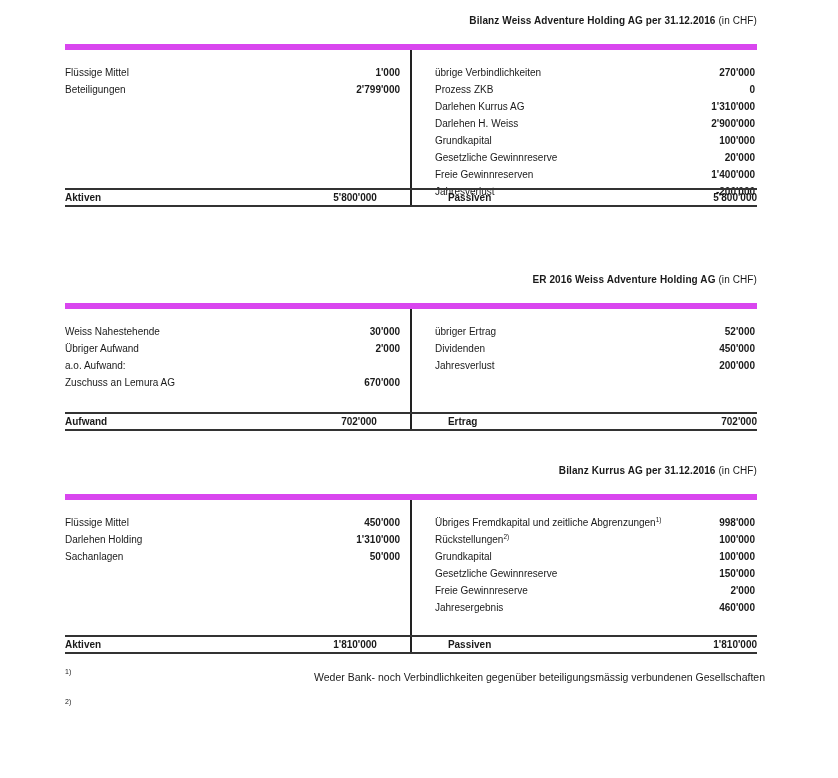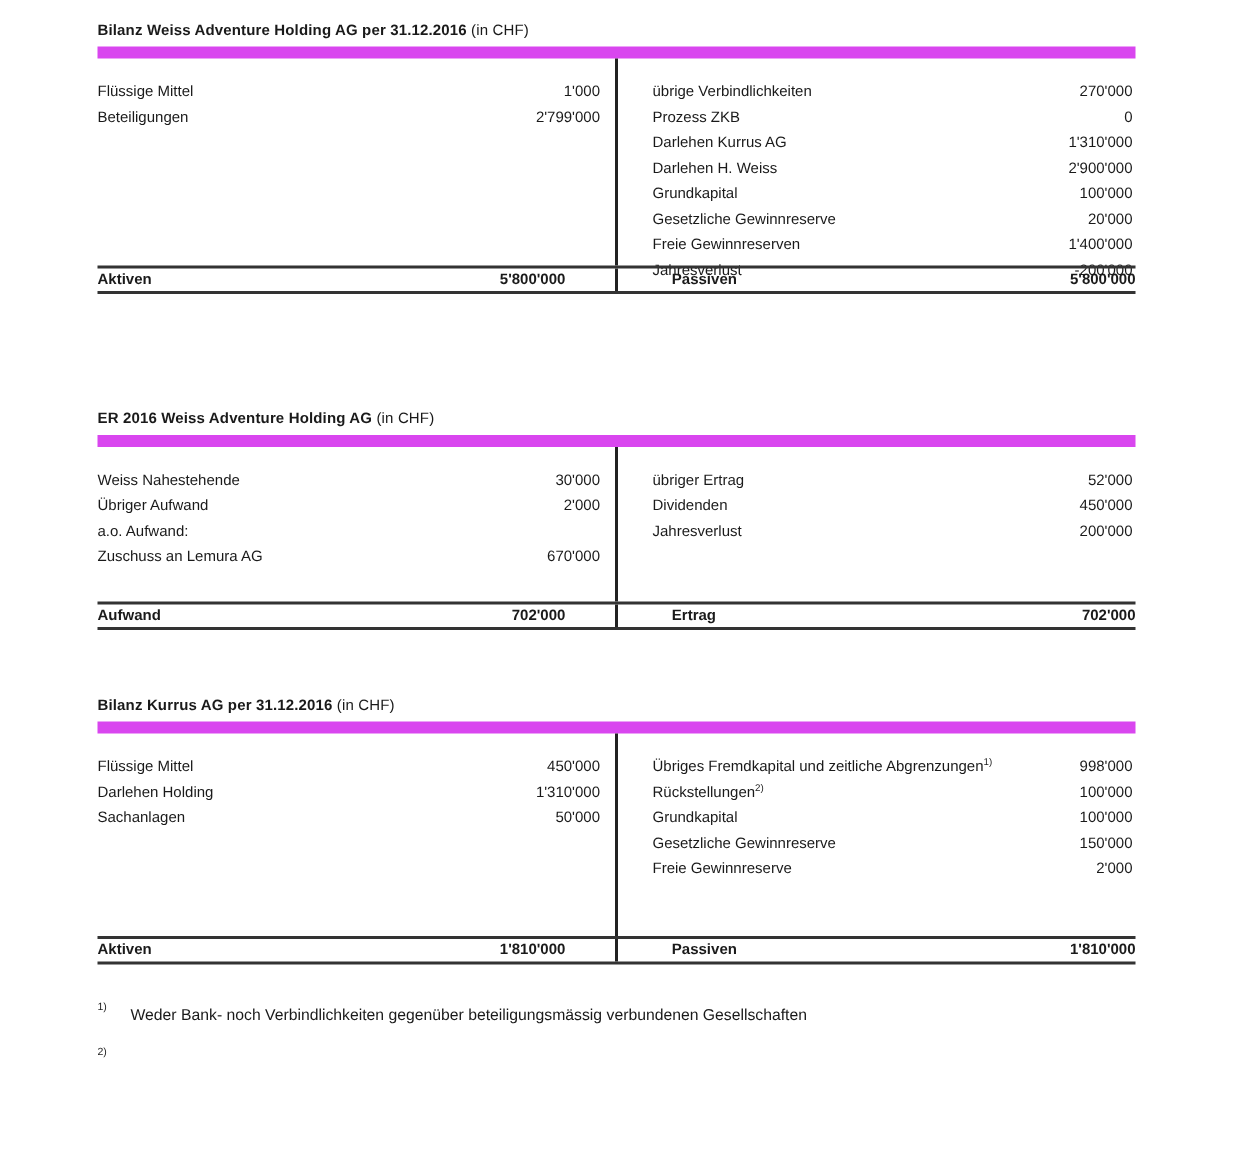--- a/index.html
+++ b/index.html
@@ -2,54 +2,54 @@
 <html><head>
 <meta charset="utf-8">
 <style>
   html, body { margin: 0; padding: 0; background: #ffffff; }
   body {
     width: 838px; height: 778px; position: relative; overflow: hidden;
     font-family: "Liberation Sans", sans-serif; color: #1a1a1a;
   }
   .section { position: absolute; left: 65px; width: 692px; }
   .sec-title {
-    text-align: left; font-size: 10px; height: 14px; line-height: 14px;
+    text-align: right; font-size: 10px; height: 14px; line-height: 14px;
     letter-spacing: 0.1px;
   }
   .sec-title b { font-weight: bold; }
   .table {
-    position: relative; border-top: 8px solid #d946ef; margin-top: 3px;
+    position: relative; border-top: 6px solid #d946ef; margin-top: 16px;
   }
   .cols { display: flex; position: relative; }
   .col { width: 345px; box-sizing: border-box; }
   .col.left { padding-right: 10px; }
   .col.right { padding-left: 25px; }
   .divider {
     position: absolute; left: 345px; top: 0; bottom: 0; width: 2px; background: #222;
   }
   .rows { padding-top: 14px; }
   .row {
     display: flex; justify-content: space-between; height: 17px; line-height: 17px;
     font-size: 10px;
   }
   .row .lbl { white-space: nowrap; }
-  .row .val { text-align: center; white-space: nowrap; }
+  .row .val { text-align: center; white-space: nowrap; font-weight: bold; }
   .row sup { font-size: 6.5px; vertical-align: 4px; line-height: 0; }
   .total {
     border-top: 2px solid #333; border-bottom: 2px solid #333;
     display: flex; position: relative; height: 15px; line-height: 15px;
     font-size: 10px; font-weight: bold; gap: 48px;
   }
   .total .half { width: 345px; box-sizing: border-box; display: flex; justify-content: space-between; }
   .total .half.left { padding-right: 10px; }
   .total .half.right { padding-left: 13px; }
   .total .divider { top: 0; bottom: 0; }
 
   .footnotes { position: absolute; left: 65px; width: 700px; font-size: 10.5px; }
-  .fn { position: relative; padding-left: 22px; line-height: 22px; }
+  .fn { position: relative; padding-left: 22px; line-height: 22px; text-align: right; }
   .fn .mark { position: absolute; left: 0; top: -5px; font-size: 7px; }
 </style>
 </head>
 <body>
 
 <div class="section" style="top:14px;">
   <div class="sec-title">
     <b>Bilanz Weiss Adventure Holding AG per 31.12.2016</b>
     <span>(in CHF)</span>
   </div>
@@ -206,20 +206,24 @@
             <span class="val">100'000</span>
           </div>
           <div class="row">
             <span class="lbl"><span>Gesetzliche Gewinnreserve</span></span>
             <span class="val">150'000</span>
           </div>
           <div class="row">
             <span class="lbl"><span>Freie Gewinnreserve</span></span>
             <span class="val">2'000</span>
           </div>
+          <div class="row">
+            <span class="lbl"><span>Jahresergebnis</span></span>
+            <span class="val">460'000</span>
+          </div>
         </div>
     </div>
     <div class="total">
       <div class="divider"></div>
       <div class="half left">
         <span>Aktiven</span>
         <span>1'810'000</span>
       </div>
       <div class="half right">
         <span>Passiven</span>

